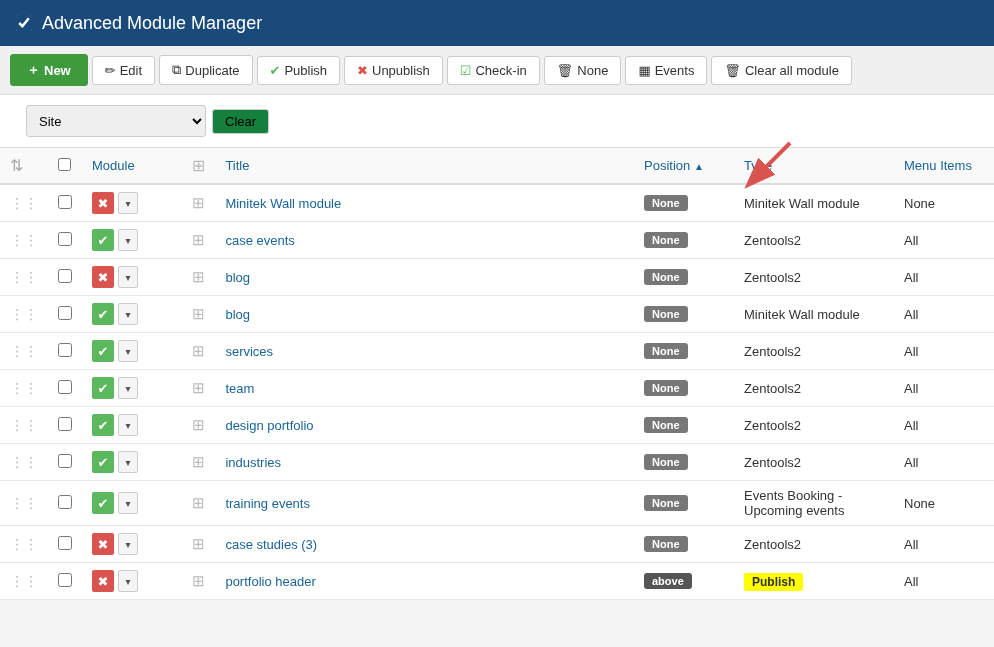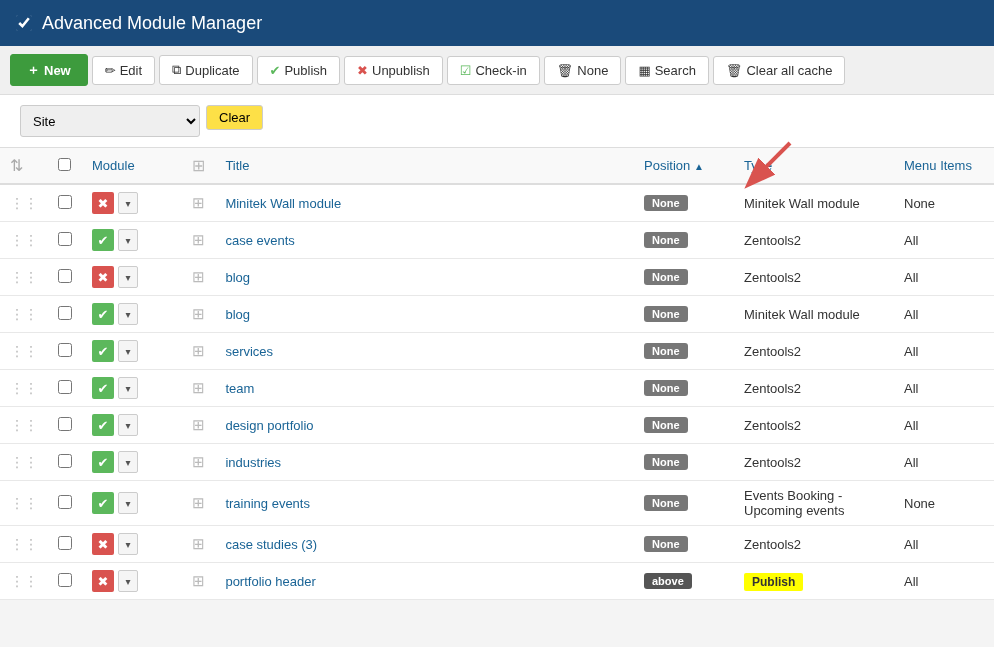--- a/index.html
+++ b/index.html
@@ -51,24 +51,24 @@
       background: #3d9b3d;
       color: white;
       border-color: #3d9b3d;
       font-weight: bold;
       padding: 6px 16px;
     }
 
     
     .filter-bar {
       background: #fff;
-      padding: 10px 20px;
+      padding: 10px 26px;
       border-bottom: 1px solid #ddd;
       display: flex;
-      align-items: flex-start;
+      align-items: center;
       gap: 6px;
     }
     .filter-bar select, .filter-bar input {
       height: 32px;
       border: 1px solid #ccc;
       border-radius: 3px;
       padding: 4px 8px;
       font-size: 13px;
       outline: none;
     }
@@ -100,21 +100,21 @@
       background: #f5f5f5;
       cursor: pointer;
       border-radius: 3px;
       font-size: 13px;
       color: #333;
     }
     .btn-clear {
       height: 25px;
       padding: 0 12px;
       border: 1px solid #ccc;
-      background: #fde047;
+      background: #15803d;
       cursor: pointer;
       border-radius: 3px;
       font-size: 13px;
     }
 
     
     .content-area {
       padding: 0;
       background: #fff;
     }
@@ -259,25 +259,25 @@
     <button class="btn">
       <span style="color:#5cb85c;">☑</span>
       <span>Check-in</span>
     </button>
     <button class="btn">
       <span>🗑</span>
       <span>None</span>
     </button>
     <button class="btn">
       <span>▦</span>
-      <span>Search</span>
+      <span>Events</span>
     </button>
     <button class="btn">
       <span>🗑</span>
-      <span>Clear all cache</span>
+      <span>Clear all module</span>
     </button>
   </div>
 
   <div class="filter-bar">
     <select>
       <option>Site</option>
     </select>
     <button class="btn-clear">
       <span>Clear</span>
     </button>

